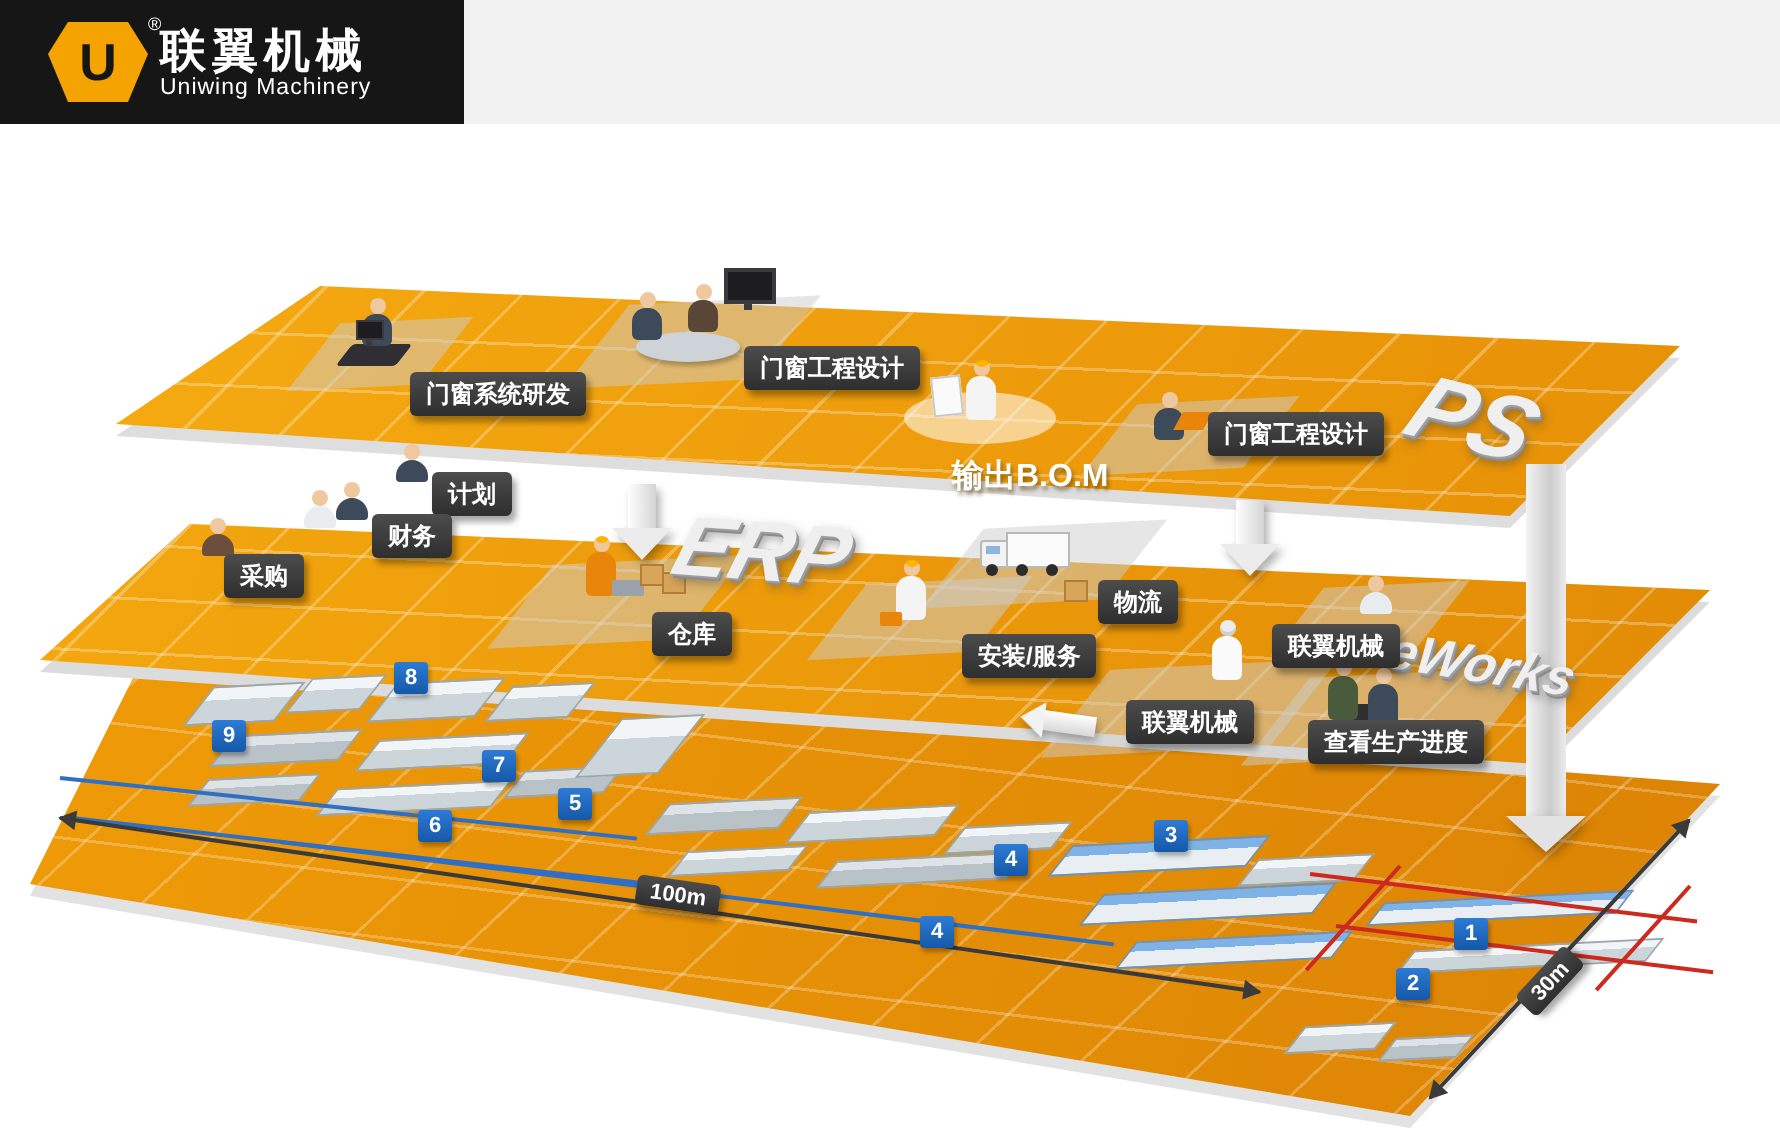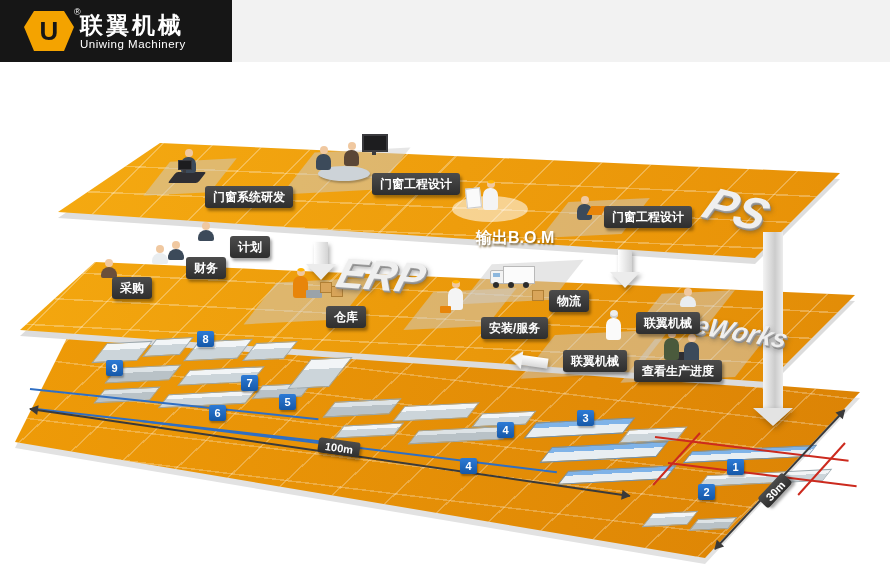--- a/index.html
+++ b/index.html
@@ -256,29 +256,29 @@
 
   <div class="dim-line" style="left:30px;top:408px;width:606px;transform:rotate(8.25deg)"></div>
   <div class="tag dim-tag" style="left:318px;top:440px;transform:rotate(8deg)">100m</div>
   <div class="dim-line" style="left:715px;top:548px;width:190px;transform:rotate(-47deg)"></div>
   <div class="tag dim-tag" style="left:757px;top:483px;transform:rotate(-47deg)">30m</div>
 
   <div class="tag" style="left:205px;top:186px">门窗系统研发</div>
   <div class="tag" style="left:372px;top:173px">门窗工程设计</div>
   <div class="bom-text">输出B.O.M</div>
   <div class="tag" style="left:604px;top:206px">门窗工程设计</div>
-  <div class="tag" style="left:230px;top:236px">计划</div>
+  <div class="tag" style="left:216px;top:236px">计划</div>
   <div class="tag" style="left:186px;top:257px">财务</div>
   <div class="tag" style="left:112px;top:277px">采购</div>
   <div class="tag" style="left:326px;top:306px">仓库</div>
   <div class="tag" style="left:549px;top:290px">物流</div>
   <div class="tag" style="left:481px;top:317px">安装/服务</div>
   <div class="tag" style="left:636px;top:312px">联翼机械</div>
   <div class="tag" style="left:563px;top:350px">联翼机械</div>
-  <div class="tag" style="left:634px;top:360px">查看生产进度</div>
+  <div class="tag" style="left:654px;top:360px">查看生产进度</div>
 
   <div class="badge" style="left:197px;top:331px">8</div>
   <div class="badge" style="left:106px;top:360px">9</div>
   <div class="badge" style="left:241px;top:375px">7</div>
   <div class="badge" style="left:279px;top:394px">5</div>
   <div class="badge" style="left:209px;top:405px">6</div>
   <div class="badge" style="left:497px;top:422px">4</div>
   <div class="badge" style="left:460px;top:458px">4</div>
   <div class="badge" style="left:577px;top:410px">3</div>
   <div class="badge" style="left:727px;top:459px">1</div>

